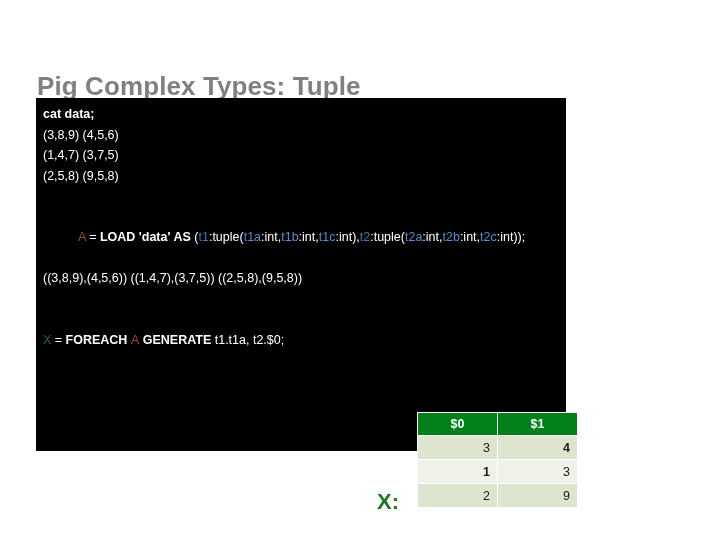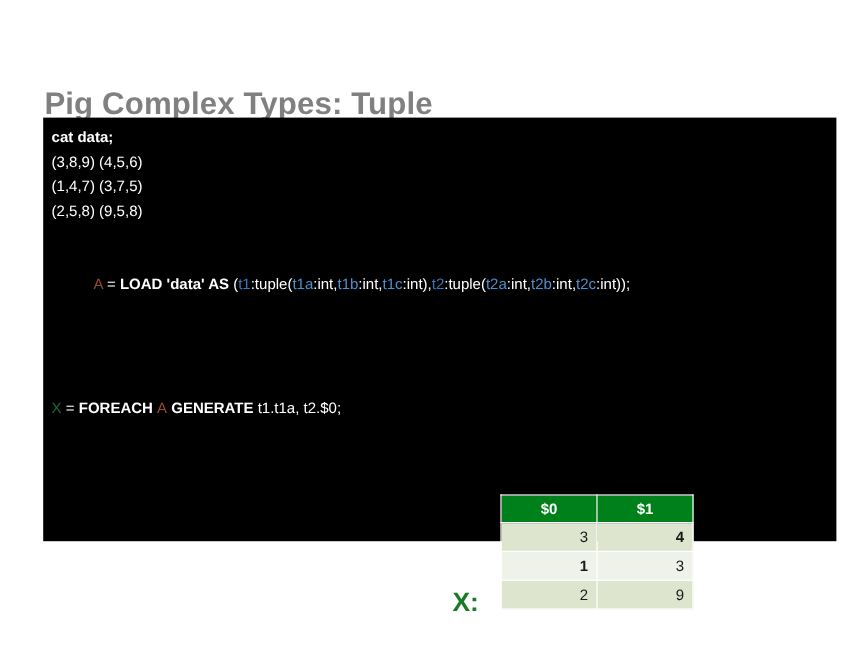--- a/index.html
+++ b/index.html
@@ -28,21 +28,21 @@
     letter-spacing: 0.1px;
     white-space: nowrap;
     margin-top: 38px;
   }
 
   
   #code-panel {
     position: absolute;
     left: 36px;
     top: 98px;
-    width: 661px;
+    width: 530px;
     height: 353px;
     background: #000000;
     color: #ffffff;
     font-size: 12.5px;
   }
 
   .code-block {
     position: absolute;
     left: 7px;
     white-space: nowrap;
@@ -123,20 +123,21 @@
     <div class="code-line">(3,8,9) (4,5,6)</div>
     <div class="code-line">(1,4,7) (3,7,5)</div>
     <div class="code-line">(2,5,8) (9,5,8)</div>
   </div>
 
   <div class="code-block" id="block-load">
     <div class="code-line"><span class="rel-a">A</span><span> = </span><span class="kw">LOAD</span><span class="kw"> 'data' </span><span class="kw">AS</span><span> (</span><span class="fld">t1</span><span>:tuple(</span><span class="fld-lt">t1a</span><span>:int,</span><span class="fld-lt">t1b</span><span>:int,</span><span class="fld-lt">t1c</span><span>:int),</span><span class="fld">t2</span><span>:tuple(</span><span class="fld-lt">t2a</span><span>:int,</span><span class="fld-lt">t2b</span><span>:int,</span><span class="fld-lt">t2c</span><span>:int));</span></div>
   </div>
 
   <div class="code-block" id="block-dump">
+    <div class="code-line">((3,8,9),(4,5,6)) ((1,4,7),(3,7,5)) ((2,5,8),(9,5,8))</div>
   </div>
 
   <div class="code-block" id="block-fore">
     <div class="code-line"><span class="rel-x">X</span><span> = </span><span class="kw">FOREACH</span><span>&nbsp;</span><span class="rel-a">A</span><span>&nbsp;</span><span class="kw">GENERATE</span><span> t1.t1a, t2.$0;</span></div>
   </div>
 
 </div>
 
 <div id="x-label">X:</div>
 

